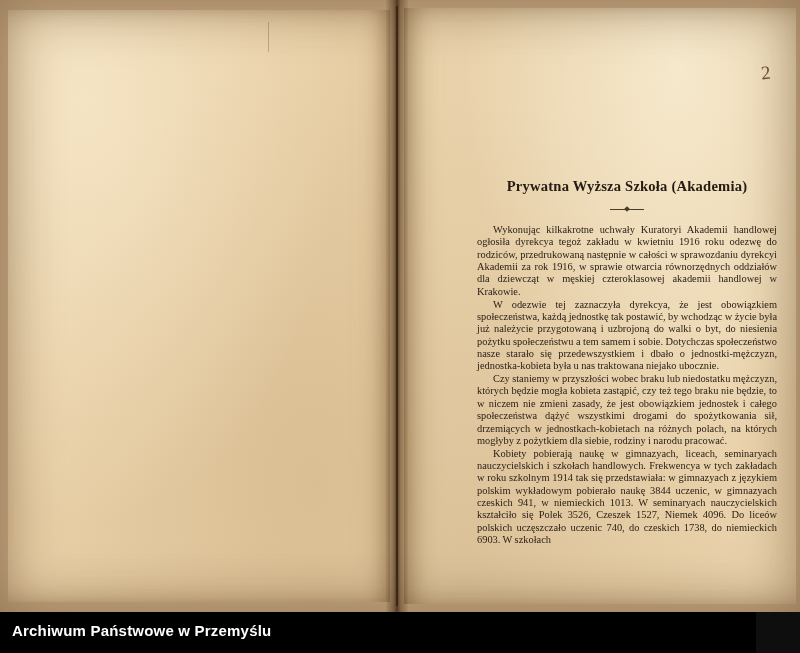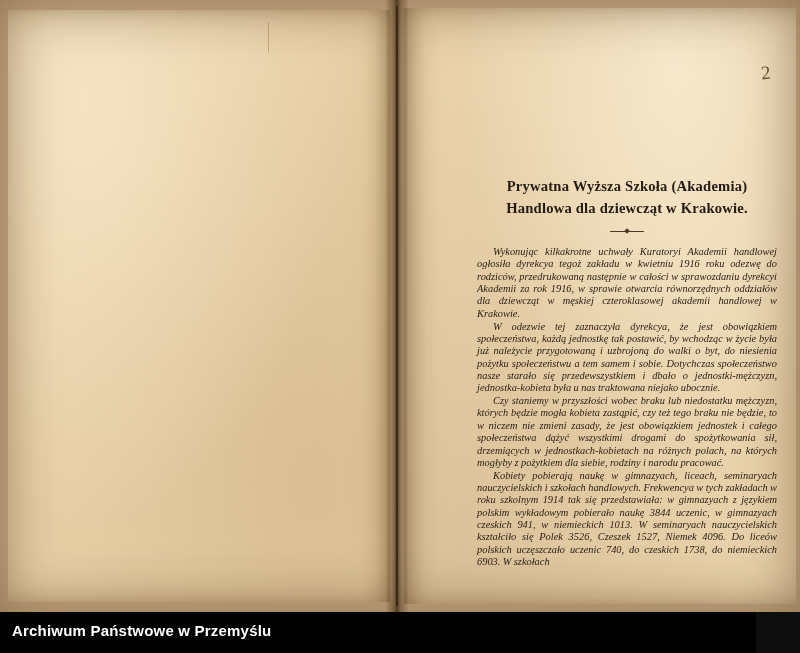--- a/index.html
+++ b/index.html
@@ -151,21 +151,20 @@
     margin: 0 0 0.5px 0;
     font-family: "Liberation Serif", serif;
     font-size: 10.4px;
     line-height: 12.35px;
     text-align: justify;
     text-indent: 16px;
     color: #2c2118;
     word-spacing: -0.2px;
     -webkit-hyphens: none;
     hyphens: none;
-    font-style: italic;
   }
 
   
   #watermark {
     position: absolute;
     left: 0;
     top: 612px;
     width: 756px;
     height: 41px;
     background: #000;
@@ -191,21 +190,20 @@
     <div id="page-left">
       <div id="crease-top"></div>
     </div>
 
     <div id="page-right">
 
       <div id="folio">2</div>
 
       <div id="textblock">
         <div class="doc-title">Prywatna Wyższa Szkoła (Akademia)</div>
-        <div class="doc-title title-line-2">Handlowa dla dziewcząt w Krakowie.</div>
 
         <div class="rule-ornament"></div>
 
         <p class="body">Wykonując kilkakrotne uchwały Kuratoryi Akademii handlowej ogłosiła dyrekcya tegoż zakładu w kwietniu 1916 roku odezwę do rodziców, przedrukowaną następnie w całości w sprawozdaniu dyrekcyi Akademii za rok 1916, w sprawie otwarcia równorzędnych oddziałów dla dziewcząt w męskiej czteroklasowej akademii handlowej w Krakowie.</p>
         <p class="body">W odezwie tej zaznaczyła dyrekcya, że jest obowiązkiem społeczeństwa, każdą jednostkę tak postawić, by wchodząc w życie była już należycie przygotowaną i uzbrojoną do walki o byt, do niesienia pożytku społeczeństwu a tem samem i sobie. Dotychczas społeczeństwo nasze starało się przedewszystkiem i dbało o jednostki-mężczyzn, jednostka-kobieta była u nas traktowana niejako ubocznie.</p>
         <p class="body">Czy staniemy w przyszłości wobec braku lub niedostatku mężczyzn, których będzie mogła kobieta zastąpić, czy też tego braku nie będzie, to w niczem nie zmieni zasady, że jest obowiązkiem jednostek i całego społeczeństwa dążyć wszystkimi drogami do spożytkowania sił, drzemiących w jednostkach-kobietach na różnych polach, na których mogłyby z pożytkiem dla siebie, rodziny i narodu pracować.</p>
         <p class="body">Kobiety pobierają naukę w gimnazyach, liceach, seminaryach nauczycielskich i szkołach handlowych. Frekwencya w tych zakładach w roku szkolnym 1914 tak się przedstawiała: w gimnazyach z językiem polskim wykładowym pobierało naukę 3844 uczenic, w gimnazyach czeskich 941, w niemieckich 1013. W seminaryach nauczycielskich kształciło się Polek 3526, Czeszek 1527, Niemek 4096. Do liceów polskich uczęszczało uczenic 740, do czeskich 1738, do niemieckich 6903. W szkołach</p>
       </div>
     </div>
 

